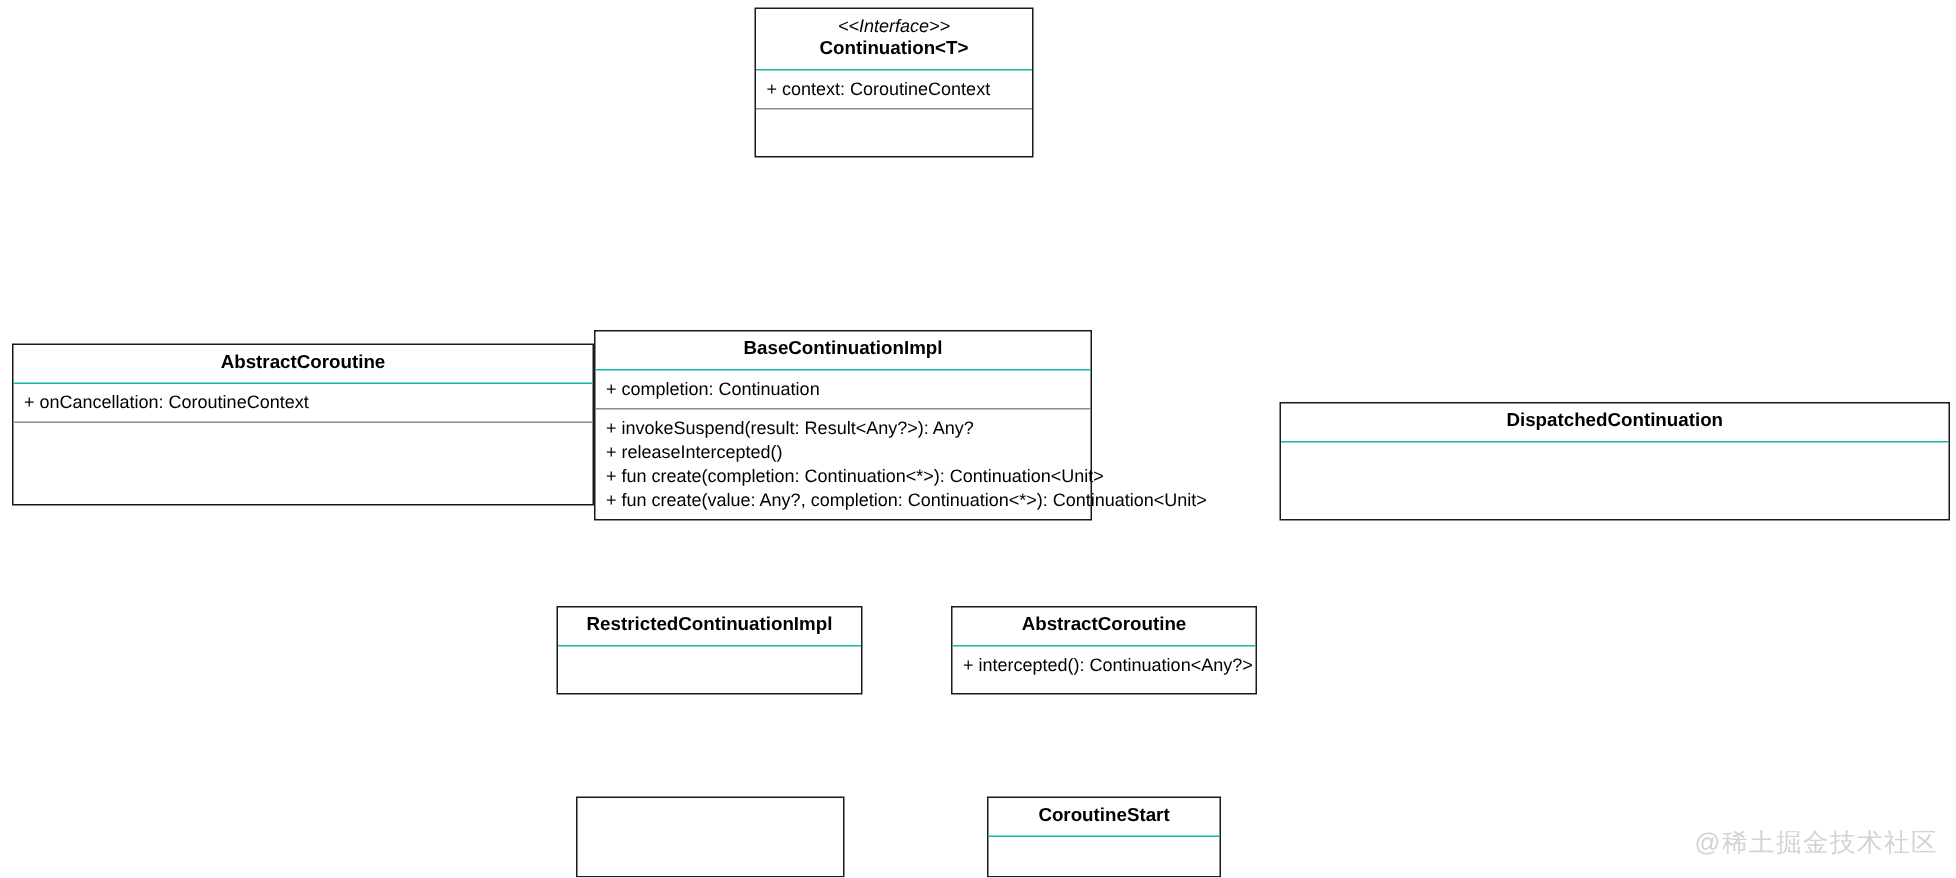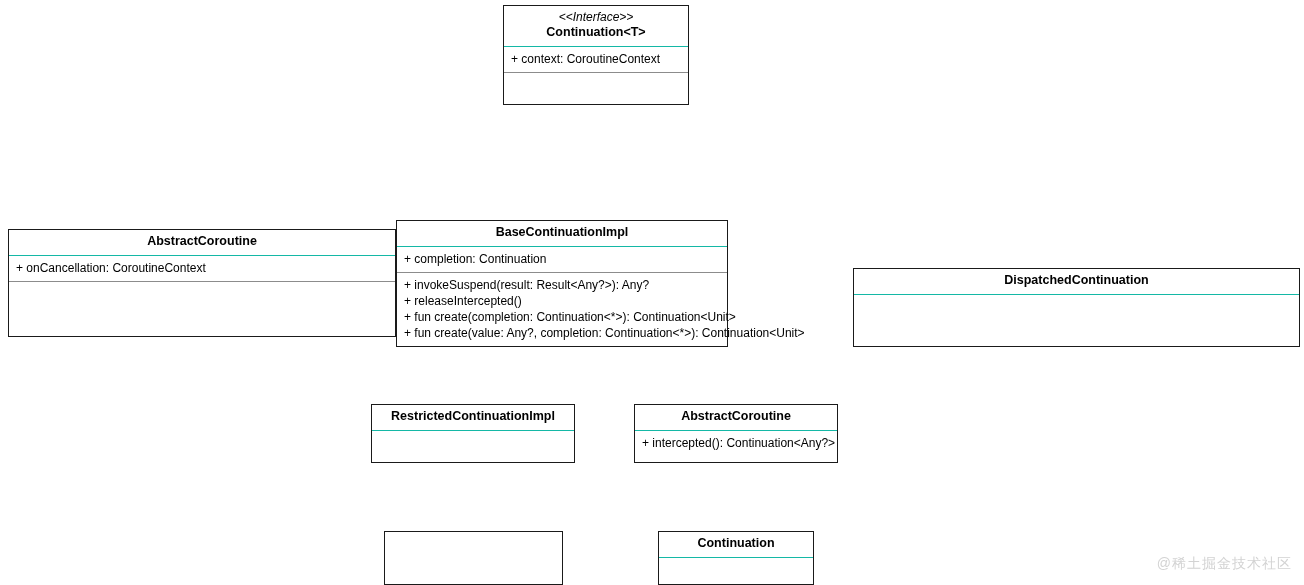--- a/index.html
+++ b/index.html
@@ -65,21 +65,21 @@
   .uml-compartment.empty {
     min-height: 20px;
   }
   .uml-member {
     white-space: nowrap;
   }
   .watermark {
     position: absolute;
     right: 12px;
     bottom: 12px;
-    font-size: 14px;
+    font-size: 17px;
     color: #d3d3d3;
     letter-spacing: 1px;
     z-index: 3;
     white-space: nowrap;
   }
 
   
   #node-continuation        { left: 503px; top: 5px;   width: 186px; height: 100px; }
   #node-abstractcoroutine   { left: 8px;   top: 229px; width: 388px; height: 108px; }
   #node-basecontinuation    { left: 396px; top: 220px; width: 332px; height: 127px; }
@@ -178,20 +178,20 @@
       <div class="uml-member">+ intercepted(): Continuation&lt;Any?&gt;</div>
     </div>
   </div>
 
   <div class="uml-class" id="node-restrictedlambda">
     <div class="uml-compartment last empty"></div>
   </div>
 
   <div class="uml-class" id="node-suspendlambda">
     <div class="uml-header">
-      <span>Continuation</span>
+      <span>CoroutineStart</span>
     </div>
     <div class="uml-compartment last empty"></div>
   </div>
 
   <div class="watermark">@稀土掘金技术社区</div>
 
 </div>
 
 </body></html>

